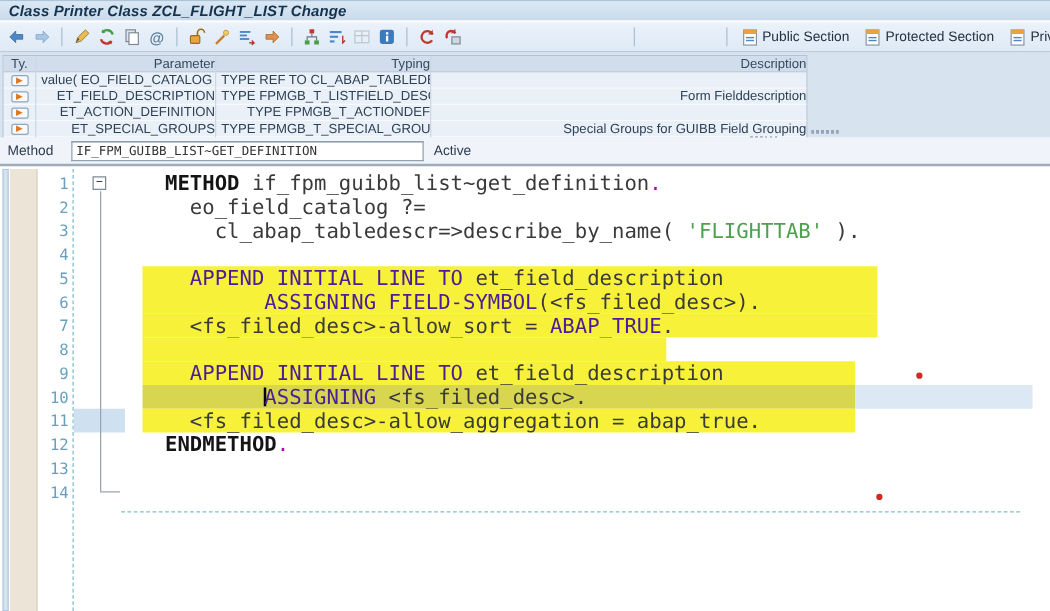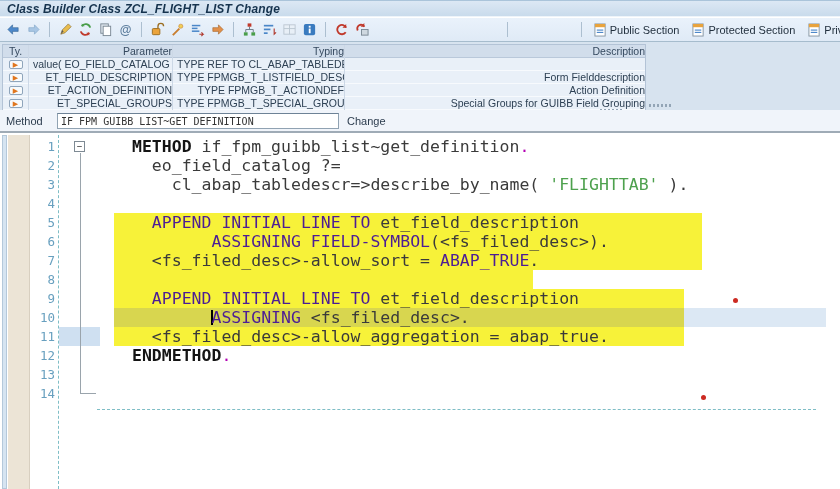--- a/index.html
+++ b/index.html
@@ -91,21 +91,21 @@
 
   .end-dash { position:absolute; left:97px; top:274px; right:24px; border-top:1px dashed #7fbec6; }
   .red-dot { position:absolute; width:5px; height:5px; border-radius:50%; background:#cc2a22; }
 </style>
 </head>
 <body>
 
 <div class="app">
 
   <div class="titlebar">
-    <span class="title">Class Builder Class ZCL_FLIGHT_LIST Change</span>
+    <span class="title">Class Printer Class ZCL_FLIGHT_LIST Change</span>
   </div>
 
   <div class="toolbar">
     <span class="ticon">
       <svg viewBox="0 0 16 16">
           <path d="M7 3 2 8l5 5V10h6V6H7z" fill="#4d88ca" stroke="#33628f" stroke-width=".6"></path>
         </svg>
     </span>
     <span class="ticon">
       <svg viewBox="0 0 16 16">
@@ -264,40 +264,39 @@
             <span class="cell c-param">ET_FIELD_DESCRIPTION</span>
             <span class="cell c-typing">TYPE FPMGB_T_LISTFIELD_DESCR</span>
             <span class="cell c-desc">Form Fielddescription</span>
           </div>
           <div class="trow">
             <span class="cell c-ty">
               <span class="ty-icon">▶</span>
             </span>
             <span class="cell c-param">ET_ACTION_DEFINITION</span>
             <span class="cell c-typing">TYPE FPMGB_T_ACTIONDEF</span>
-            <span class="cell c-desc">Action Definition</span>
           </div>
           <div class="trow">
             <span class="cell c-ty">
               <span class="ty-icon">▶</span>
             </span>
             <span class="cell c-param">ET_SPECIAL_GROUPS</span>
             <span class="cell c-typing">TYPE FPMGB_T_SPECIAL_GROUPS</span>
             <span class="cell c-desc">Special Groups for GUIBB Field Grouping</span>
           </div>
         </div>
     </div>
     <div class="grip" style="left:649px; top:62px;"></div>
   </div>
   <div class="grip" style="left:600px; top:109px;"></div>
 
   <div class="methodbar">
     <span class="mlabel">Method</span>
     <input class="minput" readonly="" value="IF_FPM_GUIBB_LIST~GET_DEFINITION" style="">
-    <span class="mstatus">Change</span>
+    <span class="mstatus">Active</span>
   </div>
 
   <div class="editor">
     <div class="gut-strip"></div>
     <div class="gut-beige"></div>
     <div class="gut-numbers">
         <div class="ln">1</div>
         <div class="ln">2</div>
         <div class="ln">3</div>
         <div class="ln">4</div>

